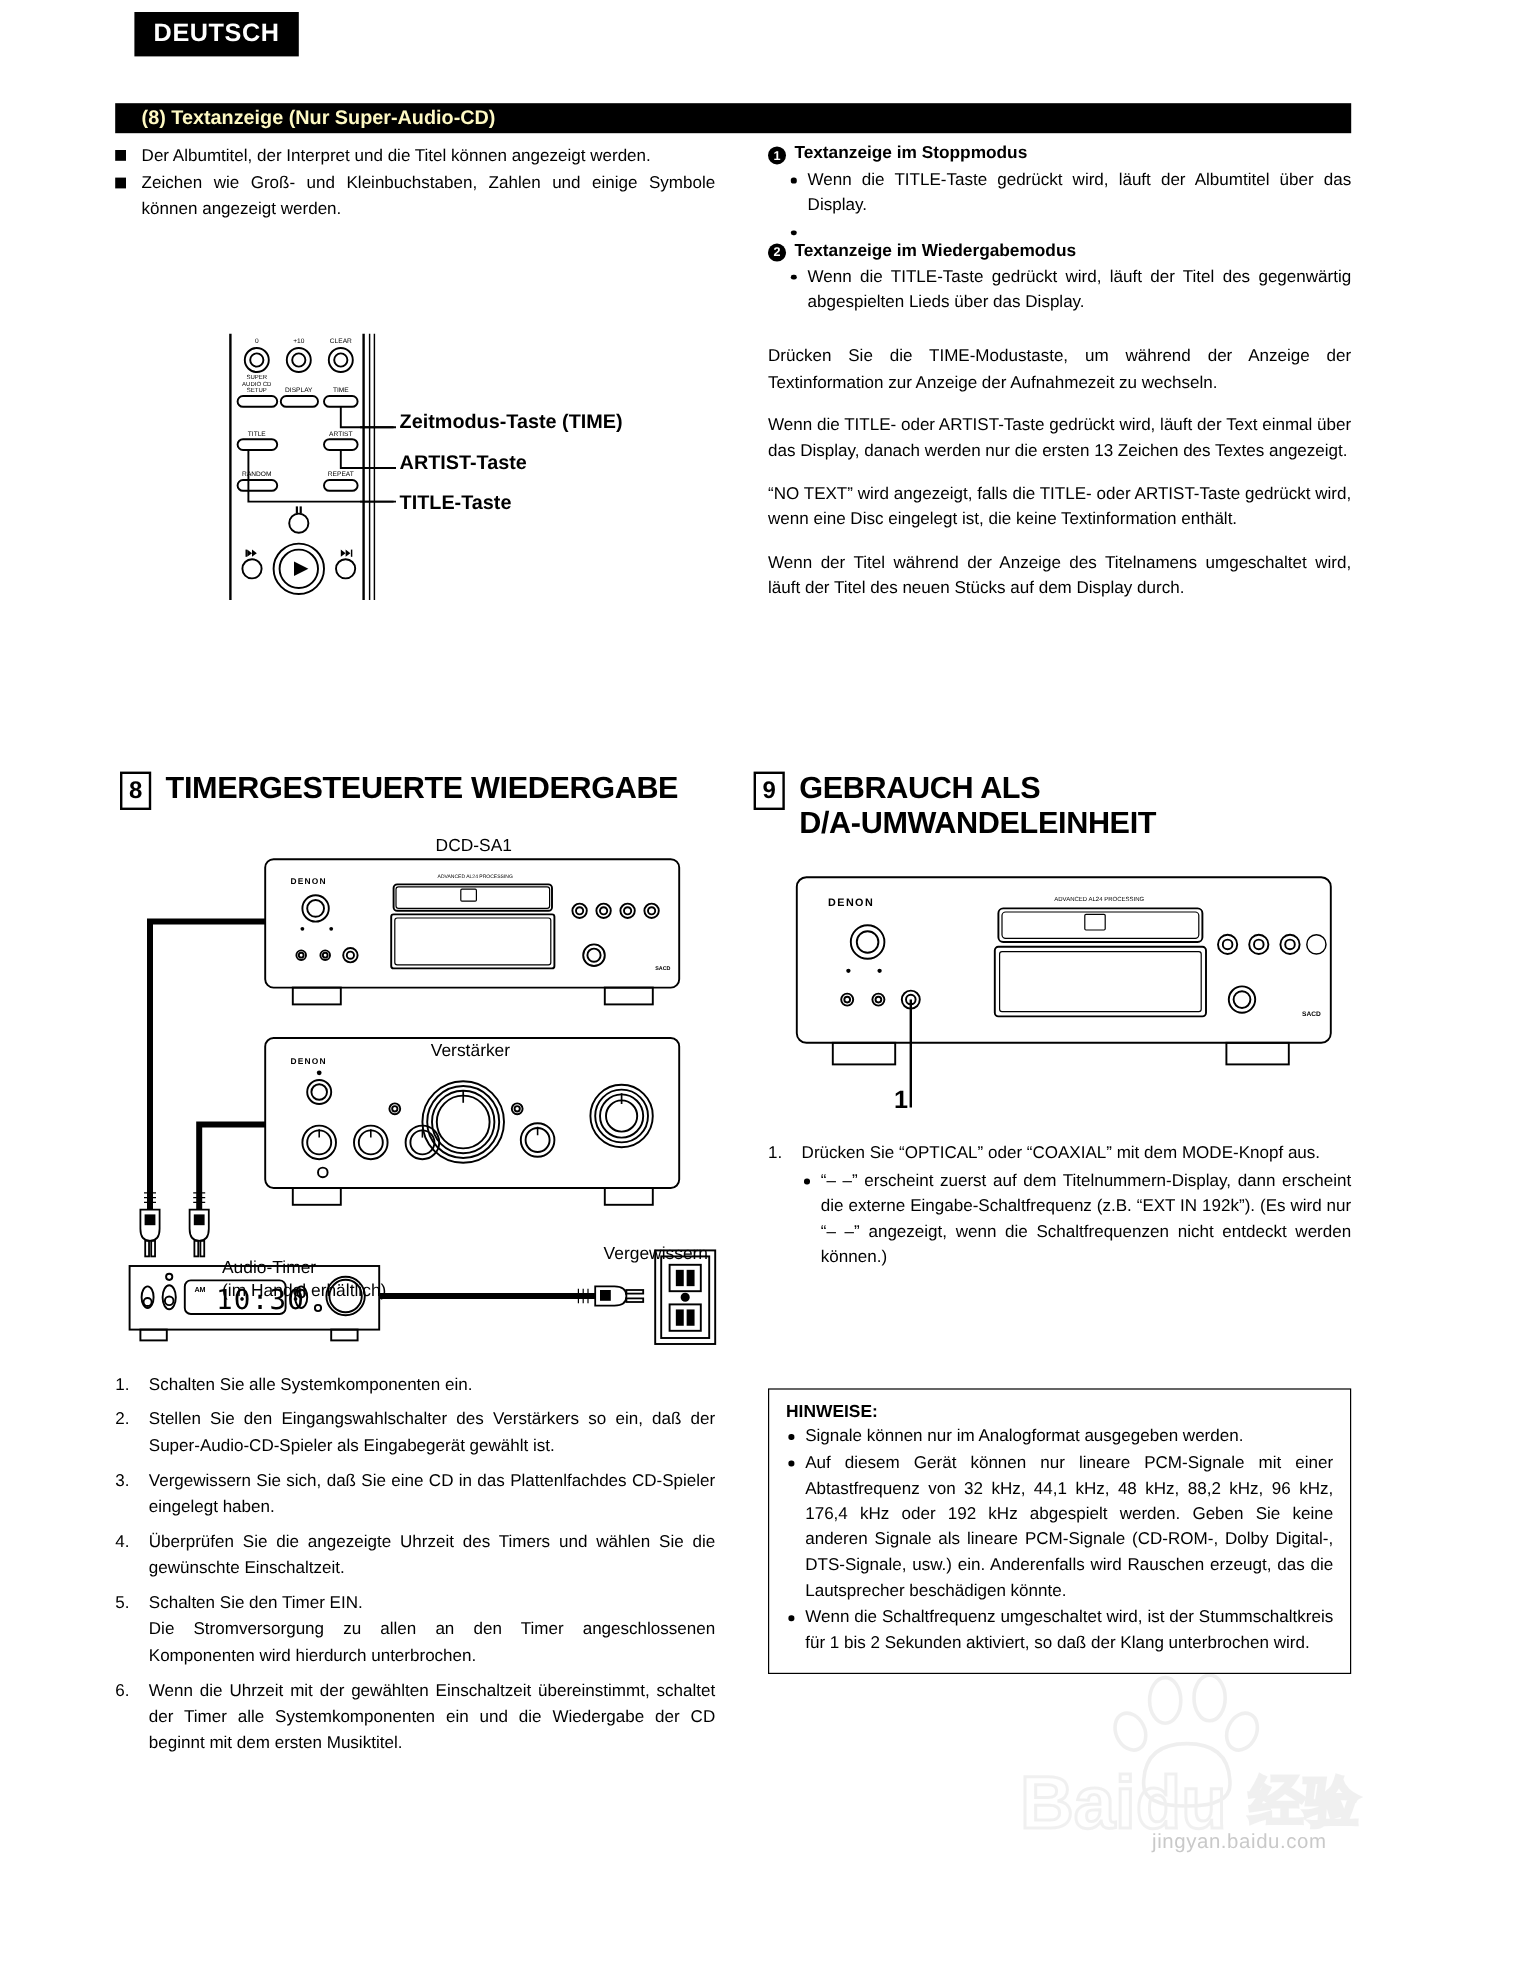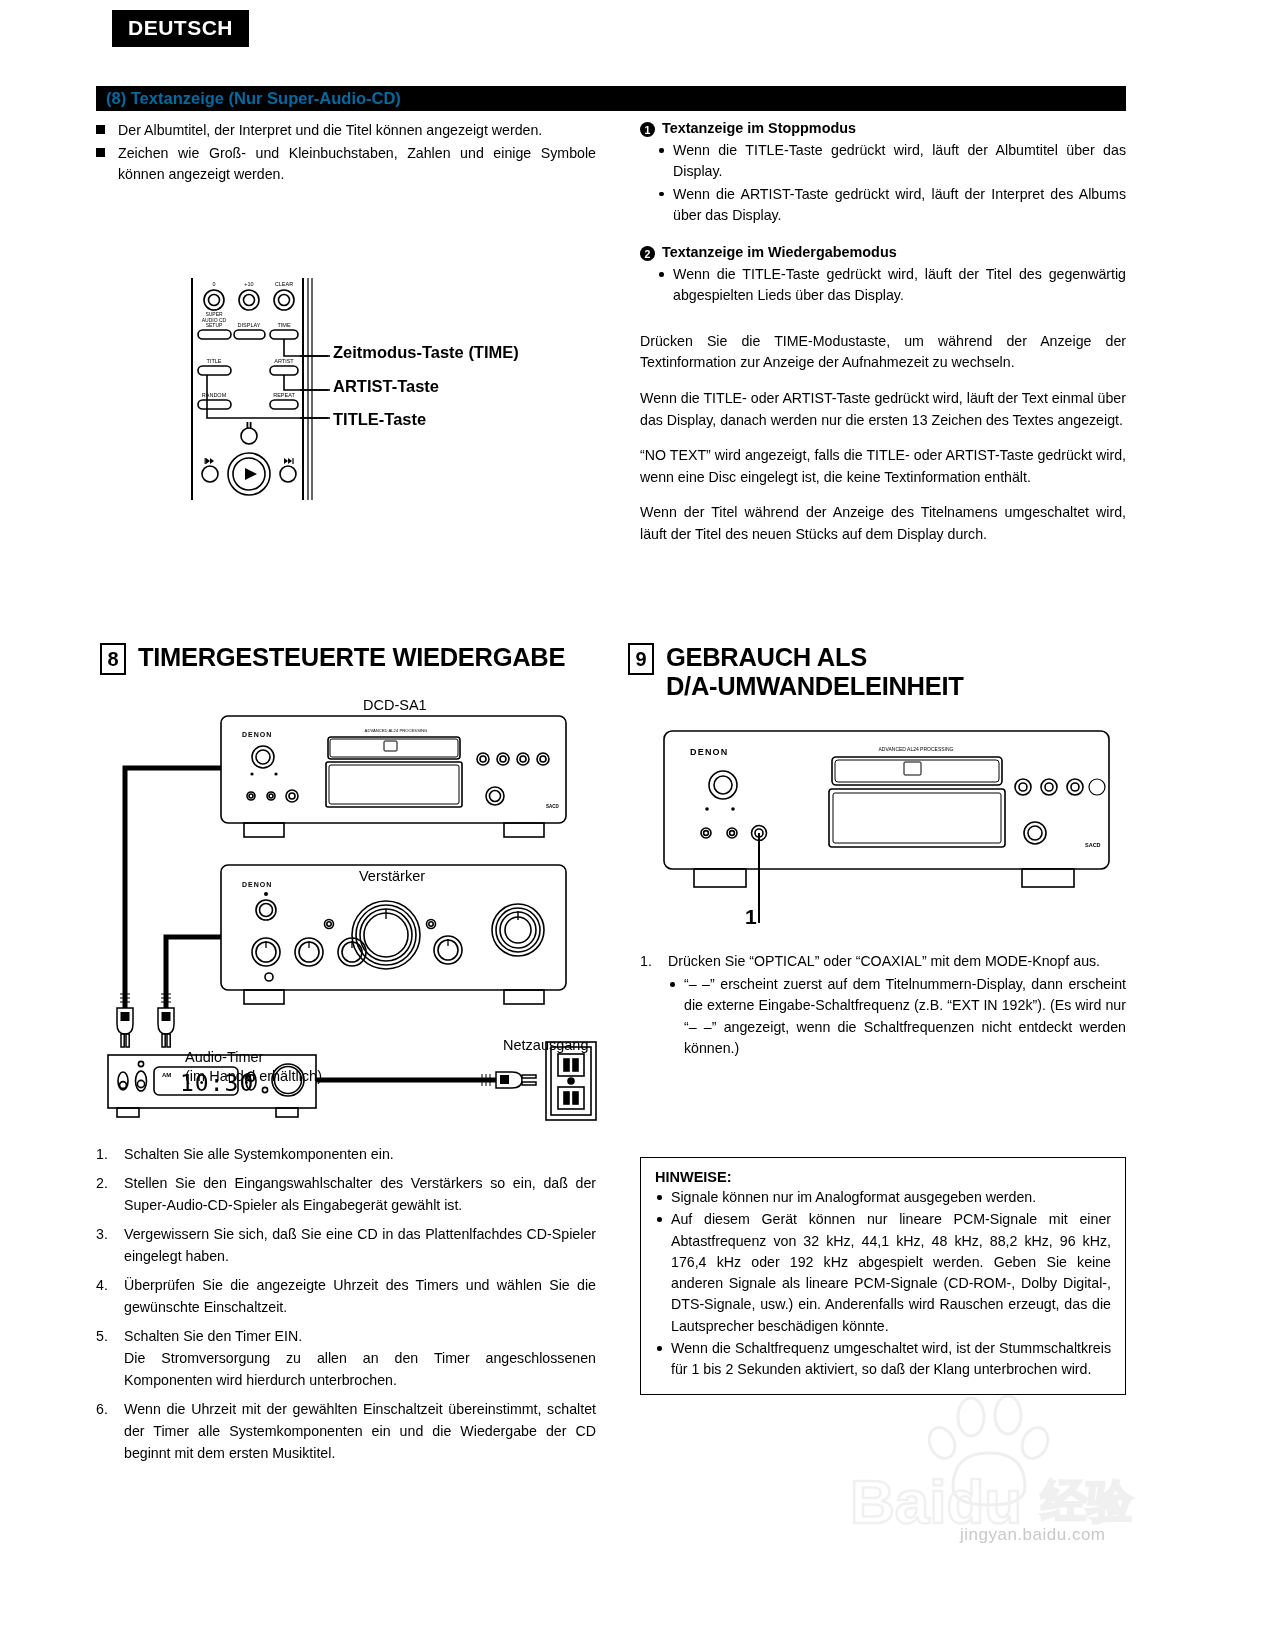--- a/index.html
+++ b/index.html
@@ -17,23 +17,23 @@
     position: absolute; left: 112px; top: 10px;
     background: #000000; color: #fff;
     font-weight: bold; font-size: 21px; letter-spacing: .5px;
     padding: 6px 16px 7px 16px;
   }
 
   
   .black-bar {
     position: absolute; left: 96px; top: 86px;
     width: 1030px; height: 25px;
-    background: #000; color: #0369a1;
+    background: #000; color: #fef9c3;
     font-weight: bold; font-size: 16.5px;
-    padding: 3px 0 0 10px;
+    padding: 3px 0 0 22px;
   }
 
   
   .col-left  { position: absolute; left: 96px;  top: 120px; width: 500px; }
   .col-right { position: absolute; left: 640px; top: 120px; width: 486px; }
 
   .para { font-size: 14.2px; line-height: 1.52; text-align: justify; }
   .sq-list { list-style: none; }
   .sq-list li {
     position: relative; padding-left: 22px;
@@ -208,21 +208,21 @@
   <div class="callout" style="left:333px; top:377px;">ARTIST-Taste</div>
   <div class="callout" style="left:333px; top:410px;">TITLE-Taste</div>
 
   <div class="col-right">
     <div class="num-head">
       <span class="circ-num">1</span>
       <span>Textanzeige im Stoppmodus</span>
     </div>
     <ul class="dot-list">
       <li><span class="dt"></span><span>Wenn die TITLE-Taste gedrückt wird, läuft der Albumtitel über das Display.</span></li>
-      <li><span class="dt"></span><span>Wenn die ARTIST-Taste gedrückt wird, läuft der Interpret des Albums über das Display.</span></li>
+      <li><span class="dt"></span></li>
     </ul>
 
     <div class="num-head" style="margin-top:18px;">
       <span class="circ-num">2</span>
       <span>Textanzeige im Wiedergabemodus</span>
     </div>
     <ul class="dot-list">
       <li><span class="dt"></span><span>Wenn die TITLE-Taste gedrückt wird, läuft der Titel des gegenwärtig abgespielten Lieds über das Display.</span></li>
     </ul>
 
@@ -404,21 +404,21 @@
         <rect x="477" y="380" width="5" height="12" fill="#000"></rect>
       <circle cx="475" cy="369" r="3" fill="#000"></circle>
     </g>
   </svg>
 
   <div class="label-caption" style="left:359px; top:868px;">Verstärker</div>
   <div class="label-caption" style="left:185px; top:1048px; line-height:1.3;">
     <div>Audio-Timer</div>
     <div>(im Handel erhältlich)</div>
   </div>
-  <div class="label-caption" style="left:503px; top:1037px;">Netzausgang</div>
+  <div class="label-caption" style="left:503px; top:1037px;">Vergewissern</div>
 
   <div style="position:absolute;left:96px;top:1143px;width:500px;">
     <ol class="steps">
       <li><span class="n">1.</span><span>Schalten Sie alle Systemkomponenten ein.</span></li>
       <li><span class="n">2.</span><span>Stellen Sie den Eingangswahlschalter des Verstärkers so ein, daß der Super-Audio-CD-Spieler als Eingabegerät gewählt ist.</span></li>
       <li><span class="n">3.</span><span>Vergewissern Sie sich, daß Sie eine CD in das Plattenlfachdes CD-Spieler eingelegt haben.</span></li>
       <li><span class="n">4.</span><span>Überprüfen Sie die angezeigte Uhrzeit des Timers und wählen Sie die gewünschte Einschaltzeit.</span></li>
       <li style="white-space:pre-line;"><span class="n">5.</span><span>Schalten Sie den Timer EIN.
 Die Stromversorgung zu allen an den Timer angeschlossenen Komponenten wird hierdurch unterbrochen.</span></li>
       <li><span class="n">6.</span><span>Wenn die Uhrzeit mit der gewählten Einschaltzeit übereinstimmt, schaltet der Timer alle Systemkomponenten ein und die Wiedergabe der CD beginnt mit dem ersten Musiktitel.</span></li>

